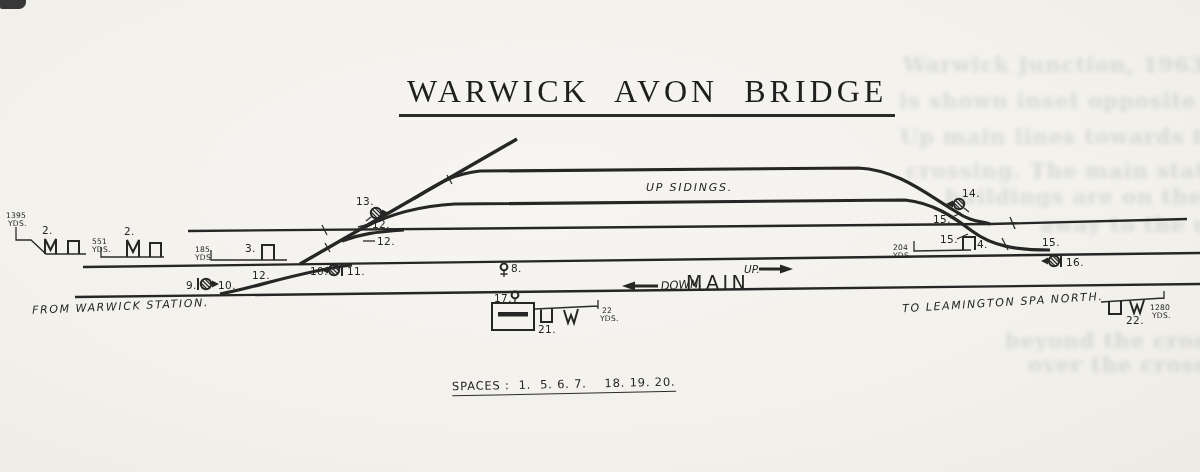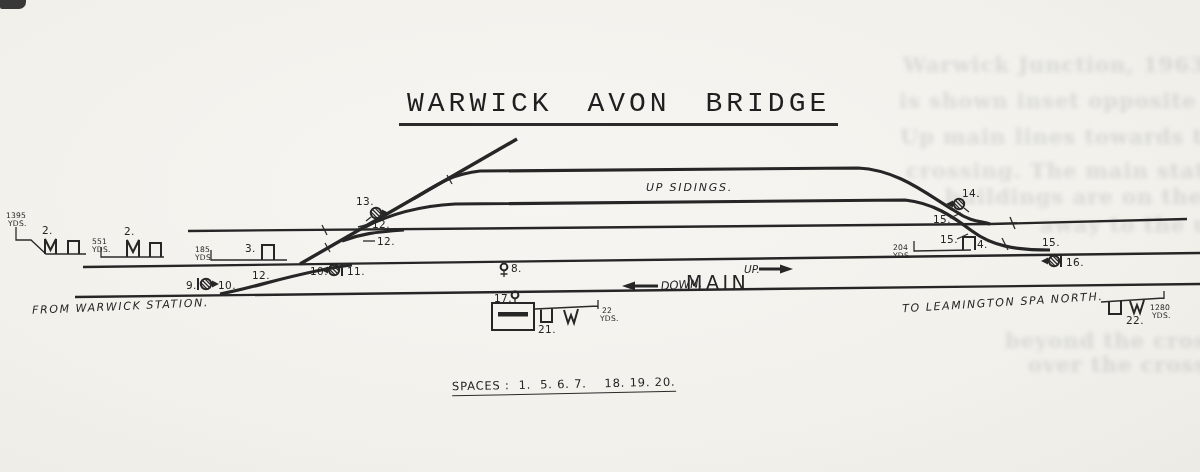--- a/index.html
+++ b/index.html
@@ -1,22 +1,22 @@
 <!DOCTYPE html>
 <html><head>
 <meta charset="utf-8">
 <style>
   html,body{margin:0;padding:0;}
   #page{position:relative;width:1200px;height:472px;overflow:hidden;
         background:radial-gradient(ellipse at 45% 40%, #f6f5f1 0%, #f2f1ec 60%, #ecebe5 100%);
         font-family:"DejaVu Sans", sans-serif;color:#232323;}
   .abs{position:absolute;}
-  #title{left:399px;top:88px;font-size:28px;letter-spacing:4px;word-spacing:14px;
+  #title{left:399px;top:73px;font-size:32px;letter-spacing:4px;word-spacing:14px;
          padding:0 8px 4px 8px;border-bottom:3px solid #2a2a2a;white-space:nowrap;
-         font-family:Liberation Mono, monospace;color:#1f1f1f;}
+         font-family:Liberation Serif, serif;color:#1f1f1f;}
   .ghost{font-family:"DejaVu Serif", serif;font-size:21px;font-weight:bold;letter-spacing:1px;
          color:rgba(95,98,115,0.17);filter:blur(2.1px);white-space:nowrap;}
   .hand-italic{font-style:italic;letter-spacing:1.6px;font-size:11px;white-space:nowrap;color:#262626;}
   #spaces{left:452px;top:377px;font-size:11.5px;letter-spacing:.8px;white-space:pre;
           border-bottom:1.6px solid #2a2a2a;padding-bottom:2px;transform:rotate(-1.2deg);color:#242424;}
   #corner-mark{left:0;top:0;width:26px;height:9px;background:#383838;border-radius:0 0 7px 2px;}
   svg{position:absolute;left:0;top:0;}
   svg text{fill:#242424;}
   .num{font-size:10.5px;letter-spacing:.4px;}
   .yds{font-size:7.6px;letter-spacing:.2px;}

